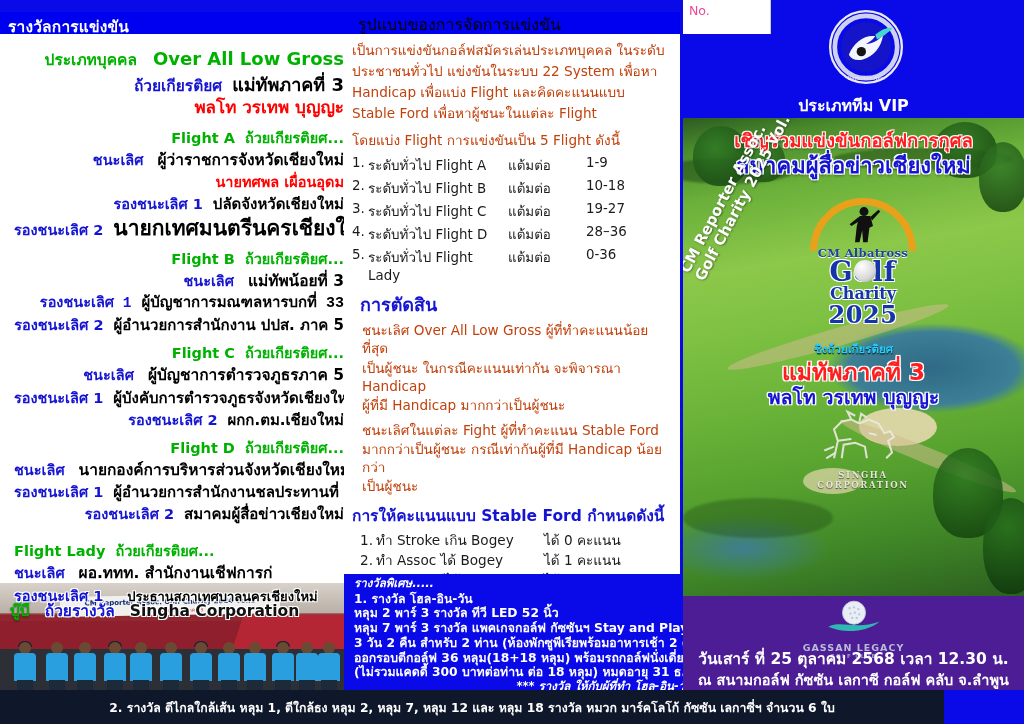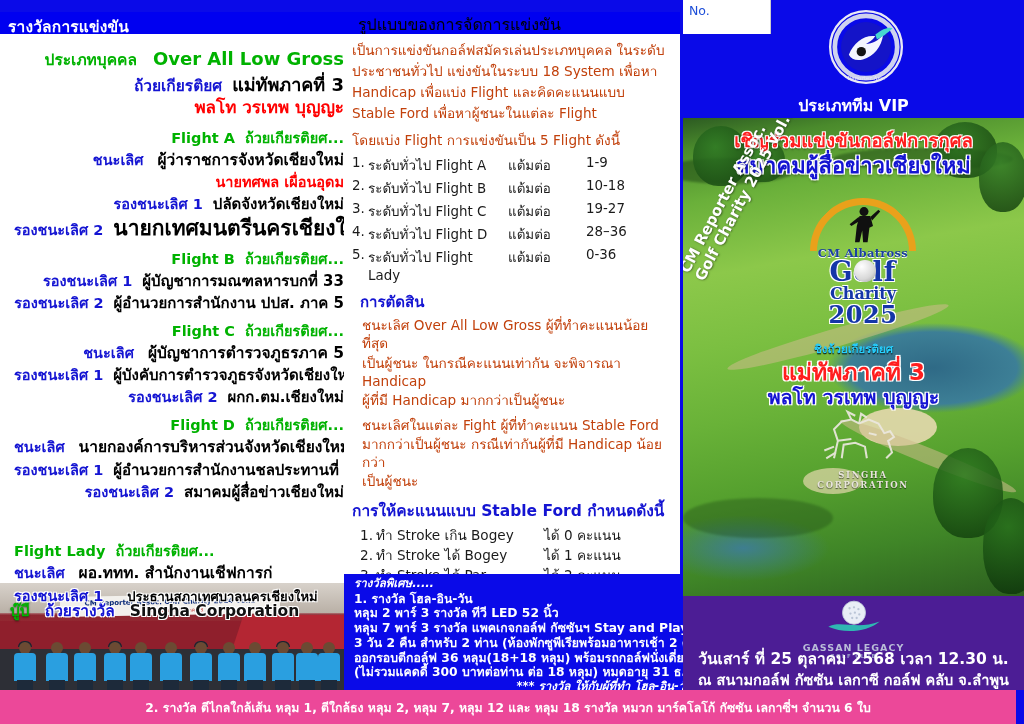--- a/index.html
+++ b/index.html
@@ -31,36 +31,36 @@
   .t-black  { color:#000000; font-weight:bold; }
   .t-red    { color:#FF0000; font-weight:bold; }
 
   .sz14 { font-size:14.5px; }
   .sz15 { font-size:15.5px; }
 
   
   #mid-col { left:344px; top:34px; width:336px; height:540px; }
   .mid-body { padding:4px 6px 0 8px; color:#111; }
   .mid-p { font-size:13.6px; line-height:1.33; color:#c2410c; margin-top:3px; }
-  .mid-h { font-size:15px; font-weight:bold; color:#1414D2; margin:7px 0 2px 8px; }
+  .mid-h { font-size:18px; font-weight:bold; color:#1414D2; margin:7px 0 2px 8px; }
   .mid-h2 { font-size:15.5px; font-weight:bold; color:#1414D2; margin:8px 0 3px 0px; }
   .mid-li { font-size:13.4px; color:#1a1a1a; display:flex; }
   .mid-li .a { width:140px; }
   .mid-li .b { width:78px; }
   .mid-ind { margin-left:10px; }
   .stroke-li { font-size:13.6px; color:#1a1a1a; display:flex; margin-left:8px; line-height:1.45; }
   .stroke-li .a { width:168px; }
 
   
   #special { position:absolute; left:344px; top:574px; width:680px; height:116px; background:#0a0ae8;}
   .sp-line { color:#fff; font-weight:bold; font-size:12.3px; white-space:nowrap; line-height:1.0;
              padding-left:10px; }
   .sp-ital { font-style:italic; }
 
-  #bottom-strip { position:absolute; left:0; top:690px; width:1016px; height:34px; background:#ec4899; }
+  #bottom-strip { position:absolute; left:0; top:690px; width:944px; height:34px; background:#0f172a; }
   #bottom-strip .bl { color:#fff; font-weight:bold; font-size:12.3px; white-space:nowrap; text-align:center; }
 
   
   #photo-left { position:absolute; left:0; top:583px; width:344px; height:107px; overflow:hidden;
      background:linear-gradient(180deg,#c8c2bb 0%,#cfc8c0 26%,#8d2630 30%,#9c2b33 46%,#5a4a48 58%,#3a3b40 100%); }
   .ph-ceiling { position:absolute; left:0; top:0; width:100%; height:30px;
      background:linear-gradient(180deg,#d8d2cb,#b9b0a6); }
   .ph-banner { position:absolute; left:60px; top:12px; width:220px; height:20px; background:#f2f0ec;
      transform:skewY(-1deg); }
   .ph-banner .bt1 { font-size:7px; font-weight:bold; color:#0a2a78; text-align:center; padding-top:3px;}
@@ -75,21 +75,21 @@
       background:#6b4a33; }
   .person .cap { position:absolute; left:4px; top:-1px; width:14px; height:6px; border-radius:6px 6px 0 0;
       background:#1b2330; }
   .person .body { position:absolute; left:0; top:11px; width:22px; height:28px; border-radius:4px 4px 0 0;
       background:#2a9fe0; }
   .person .legs { position:absolute; left:3px; top:38px; width:16px; height:11px; background:#1d2a3a; }
 
   
   #right-panel { position:absolute; left:683px; top:0px; width:341px; height:690px; background:#0a0ae8; }
   #no-box { position:absolute; left:683px; top:0; width:88px; height:34px; background:#fff; border-right:1px solid #ccc;}
-  #no-box span { font-size:12.5px; color:#1d4ed8; padding:3px 0 0 6px; display:block; }
+  #no-box span { font-size:12.5px; color:#ec4899; padding:3px 0 0 6px; display:block; }
 
   .rp-title { position:absolute; left:0; top:93px; width:341px; text-align:center;
      color:#fff; font-weight:bold; font-size:16px; }
 
   
   #course { position:absolute; left:683px; top:118px; width:341px; height:478px; overflow:hidden;
      background:
        radial-gradient(ellipse 140px 60px at 250px 250px, #2f6a86 0%, #3d7f96 60%, rgba(61,127,150,0) 75%),
        radial-gradient(ellipse 120px 46px at 60px 430px, #3e7e90 0%, rgba(62,126,144,0) 72%),
        linear-gradient(170deg,#2c5a22 0%, #4a8a2c 6%, #6ab03a 16%, #8cc84a 30%, #7bbf41 44%,
@@ -175,21 +175,22 @@
     <div class="lc" style="padding:8px 0 0 0;text-align:right;" id="left-body">
         <div class="row" style="margin:8px 0 0 14px;"><span class="t-green sz15">ประเภทบุคคล</span><span class="t-green sz15" style="margin-left:16px;font-size:18px;">Over All Low Gross</span></div>
         <div class="row" style="margin:7px 0 0 14px;"><span class="t-blue sz15">ถ้วยเกียรติยศ</span><span class="t-black" style="margin-left:10px;font-size:18px;">แม่ทัพภาคที่ 3</span></div>
         <div class="row" style="margin:5px 0 0 80px;"><span class="t-red" style="font-size:17px;">พลโท วรเทพ บุญญะ</span></div>
         <div class="row" style="margin:14px 0 0 14px;"><span class="t-green sz14">Flight A</span><span class="t-green sz14" style="margin-left:10px;">ถ้วยเกียรติยศ...</span></div>
         <div class="row" style="margin:6px 0 0 14px;"><span class="t-blue sz14">ชนะเลิศ</span><span class="t-black" style="margin-left:14px;font-size:15.5px;">ผู้ว่าราชการจังหวัดเชียงใหม่</span></div>
         <div class="row" style="margin:5px 0 0 78px;"><span class="t-red sz14">นายทศพล เผื่อนอุดม</span></div>
         <div class="row" style="margin:6px 0 0 14px;"><span class="t-blue sz14">รองชนะเลิศ 1</span><span class="t-black" style="margin-left:10px;font-size:15px;">ปลัดจังหวัดเชียงใหม่</span></div>
         <div class="row" style="margin:6px 0 0 14px;"><span class="t-blue sz14">รองชนะเลิศ 2</span><span class="t-black" style="margin-left:10px;font-size:21px;">นายกเทศมนตรีนครเชียงใหม่</span></div>
         <div class="row" style="margin:12px 0 0 14px;"><span class="t-green sz14">Flight B</span><span class="t-green sz14" style="margin-left:10px;">ถ้วยเกียรติยศ...</span></div>
-        <div class="row" style="margin:6px 0 0 14px;"><span class="t-blue sz14">รองชนะเลิศ 1</span><span class="t-black" style="margin-left:10px;font-size:15px;">ผู้บัญชาการมณฑลหารบกที่ 33</span></div>
+        <div class="row" style="margin:6px 0 0 14px;"><span class="t-blue sz14">ชนะเลิศ</span><span class="t-black" style="margin-left:14px;font-size:15.5px;">แม่ทัพน้อยที่ 3</span></div>
+        <div class="row" style="margin:6px 0 0 14px;font-family:Liberation Mono, monospace;"><span class="t-blue sz14">รองชนะเลิศ 1</span><span class="t-black" style="margin-left:10px;font-size:15px;">ผู้บัญชาการมณฑลหารบกที่ 33</span></div>
         <div class="row" style="margin:6px 0 0 14px;"><span class="t-blue sz14">รองชนะเลิศ 2</span><span class="t-black" style="margin-left:10px;font-size:15px;">ผู้อำนวยการสำนักงาน ปปส. ภาค 5</span></div>
         <div class="row" style="margin:12px 0 0 14px;"><span class="t-green sz14">Flight C</span><span class="t-green sz14" style="margin-left:10px;">ถ้วยเกียรติยศ...</span></div>
         <div class="row" style="margin:6px 0 0 14px;"><span class="t-blue sz14">ชนะเลิศ</span><span class="t-black" style="margin-left:14px;font-size:15.5px;">ผู้บัญชาการตำรวจภูธรภาค 5</span></div>
         <div class="row" style="margin:6px 0 0 14px;"><span class="t-blue sz14">รองชนะเลิศ 1</span><span class="t-black" style="margin-left:10px;font-size:15px;">ผู้บังคับการตำรวจภูธรจังหวัดเชียงใหม่</span></div>
         <div class="row" style="margin:6px 0 0 14px;"><span class="t-blue sz14">รองชนะเลิศ 2</span><span class="t-black" style="margin-left:10px;font-size:15px;">ผกก.ตม.เชียงใหม่</span></div>
         <div class="row" style="margin:12px 0 0 14px;"><span class="t-green sz14">Flight  D</span><span class="t-green sz14" style="margin-left:10px;">ถ้วยเกียรติยศ...</span></div>
         <div class="row" style="margin:6px 0 0 14px;"><span class="t-blue sz14">ชนะเลิศ</span><span class="t-black" style="margin-left:14px;font-size:15.5px;">นายกองค์การบริหารส่วนจังหวัดเชียงใหม่</span></div>
         <div class="row" style="margin:6px 0 0 14px;"><span class="t-blue sz14">รองชนะเลิศ 1</span><span class="t-black" style="margin-left:10px;font-size:15px;">ผู้อำนวยการสำนักงานชลประทานที่ 1</span></div>
         <div class="row" style="margin:6px 0 0 14px;"><span class="t-blue sz14">รองชนะเลิศ 2</span><span class="t-black" style="margin-left:10px;font-size:15px;">สมาคมผู้สื่อข่าวเชียงใหม่</span></div>
       </div>
@@ -273,21 +274,21 @@
 
   <div style="position:absolute;left:10px;top:598px;white-space:nowrap;">
     <span class="t-green sz15" style="text-shadow:0 1px 2px rgba(0,0,0,.55);">บู๊บี้</span>
     <span class="t-blue sz15" style="margin-left:10px;text-shadow:-1px -1px 0 #fff,1px -1px 0 #fff,-1px 1px 0 #fff,1px 1px 0 #fff;">ถ้วยรางวัล</span>
     <span class="sz15" style="margin-left:10px;color:#111;font-weight:bold;text-shadow:-1px -1px 0 #fff,1px -1px 0 #fff,-1px 1px 0 #fff,1px 1px 0 #fff;">Singha Corporation</span>
   </div>
 
   <div class="whitecol" id="mid-col">
     <div class="mid-body" id="mid-body">
         <div class="mid-p">เป็นการแข่งขันกอล์ฟสมัครเล่นประเภทบุคคล ในระดับ</div>
-        <div class="mid-p">ประชาชนทั่วไป แข่งขันในระบบ 18 System เพื่อหา</div>
+        <div class="mid-p">ประชาชนทั่วไป แข่งขันในระบบ 22 System เพื่อหา</div>
         <div class="mid-p">Handicap เพื่อแบ่ง Flight และคิดคะแนนแบบ</div>
         <div class="mid-p">Stable Ford เพื่อหาผู้ชนะในแต่ละ Flight</div>
         <div class="mid-p" style="margin-top:9px;">โดยแบ่ง Flight การแข่งขันเป็น 5 Flight ดังนี้</div>
         <div style="margin-top:6px;">
           <div class="mid-li" style="margin-bottom:2px;">
             <span style="width:16px;">1.</span>
             <span class="a">ระดับทั่วไป Flight A</span>
             <span class="b">แต้มต่อ</span>
             <span>1-9</span>
           </div>
@@ -325,21 +326,21 @@
         <div class="mid-p mid-ind" style="margin-top:1px;">มากกว่าเป็นผู้ชนะ กรณีเท่ากันผู้ที่มี Handicap น้อยกว่า</div>
         <div class="mid-p mid-ind" style="margin-top:1px;">เป็นผู้ชนะ</div>
         <div class="mid-h2">การให้คะแนนแบบ  Stable Ford  กำหนดดังนี้</div>
         <div class="stroke-li">
           <span style="width:16px;">1.</span>
           <span class="a">ทำ Stroke เกิน Bogey</span>
           <span>ได้ 0 คะแนน</span>
         </div>
         <div class="stroke-li">
           <span style="width:16px;">2.</span>
-          <span class="a">ทำ Stroke ได้ Bogey</span>
+          <span class="a">ทำ Assoc ได้ Bogey</span>
           <span>ได้ 1 คะแนน</span>
         </div>
         <div class="stroke-li">
           <span style="width:16px;">3.</span>
           <span class="a">ทำ Stroke ได้ Par</span>
           <span>ได้ 2 คะแนน</span>
         </div>
         <div class="stroke-li">
           <span style="width:16px;">4.</span>
           <span class="a">ทำ Stroke ได้ Birdie</span>

